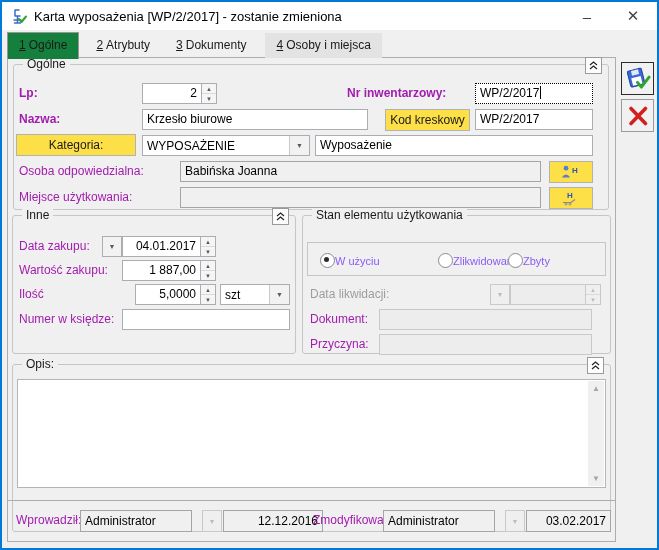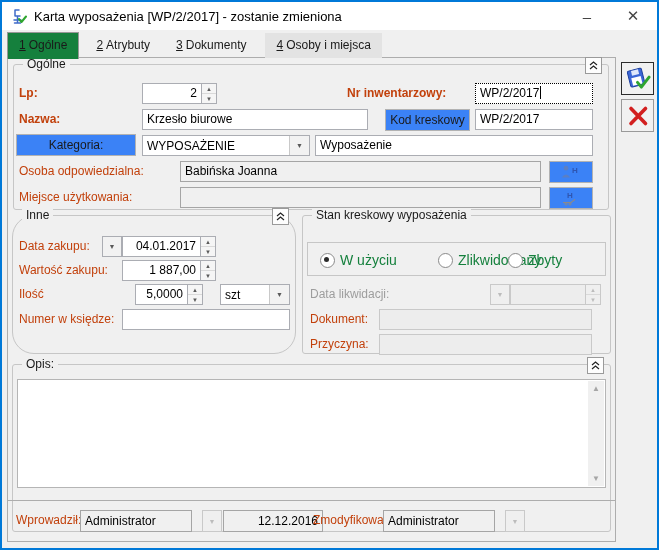--- a/index.html
+++ b/index.html
@@ -26,31 +26,31 @@
   
   .panel{position:absolute;left:5px;top:55px;width:607px;height:483px;
     border:1px solid #adadad;background:#f0f0f0;z-index:1;}
   
   .grp{position:absolute;border:1px solid #c6c6c6;border-radius:3px;box-sizing:border-box;}
   .legend{position:absolute;top:-8px;left:9px;background:#f0f0f0;padding:0 4px;
     font-size:12px;color:#1a1a1a;line-height:15px;}
   .chev{position:absolute;top:-8px;right:6px;width:15px;height:15px;background:#fdfdfd;
     border:1px solid #9a9a9a;display:flex;align-items:center;justify-content:center;}
   
-  .lbl{font-size:12px;color:#c2410c;line-height:21px;white-space:nowrap;}
+  .lbl{font-size:12px;color:#a21caf;line-height:21px;white-space:nowrap;}
   .lblb{font-weight:bold;}
   .lbldis{color:#9d9d9d;}
   .fld{box-sizing:border-box;height:21px;background:#fff;border:1px solid #abadb3;
     font-size:12px;color:#000;line-height:19px;padding:0 4px;white-space:nowrap;overflow:hidden;}
   .fldro{background:#f0f0f0;border:1px solid #a5a5a5;}
   .flddis{background:#ededed;border:1px solid #c9c9c9;}
   .fldfocus{border:1px dotted #000;}
   .right{text-align:right;}
   .cursor{display:inline-block;width:1px;height:13px;background:#000;vertical-align:-2px;margin-left:1px;}
-  .btn{box-sizing:border-box;height:22px;background:#3b82f6;border:1px solid #b2b2b2;
+  .btn{box-sizing:border-box;height:22px;background:#fde047;border:1px solid #b2b2b2;
     font-size:12px;color:#1a1a1a;display:flex;align-items:center;justify-content:center;white-space:nowrap;}
   
   .spin{box-sizing:border-box;width:15px;height:21px;border:1px solid #abadb3;border-left:none;
     background:#f5f5f5;display:flex;flex-direction:column;}
   .spin div{flex:1;display:flex;align-items:center;justify-content:center;font-size:6px;color:#5a5a5a;}
   .spin div:first-child{border-bottom:1px solid #d9d9d9;}
   .spin.dis div{color:#bcbcbc;}
   .spin.dis{border-color:#c9c9c9;background:#efefef;}
   
   .dd{box-sizing:border-box;width:20px;height:21px;background:#f2f2f2;border:1px solid #abadb3;
@@ -60,21 +60,21 @@
   .combo{box-sizing:border-box;height:21px;background:#fff;border:1px solid #abadb3;
     display:flex;align-items:center;}
   .combo .ctext{flex:1;font-size:12px;color:#000;padding:0 4px;white-space:nowrap;overflow:hidden;}
   .combo .carr{width:19px;align-self:stretch;border-left:1px solid #c9c9c9;background:#f2f2f2;
     display:flex;align-items:center;justify-content:center;font-size:7px;color:#5a5a5a;}
   
   .radio{width:13px;height:13px;border:1px solid #8a8a8a;border-radius:50%;background:#fff;
     display:inline-block;position:relative;vertical-align:-2px;}
   .radio.sel::after{content:"";position:absolute;left:3px;top:3px;width:5px;height:5px;
     border-radius:50%;background:#2b2b2b;}
-  .radlbl{font-size:14px;color:#15803d;margin-left:5px;vertical-align:1px;}
+  .radlbl{font-size:11px;color:#8b5cf6;vertical-align:1px;}
   
   .txtarea{position:absolute;background:#fff;border:1px solid #b5b5b5;box-sizing:border-box;}
   .sb{position:absolute;right:1px;top:1px;bottom:1px;width:16px;background:#f0f0f0;
     display:flex;flex-direction:column;justify-content:space-between;align-items:center;
     padding:3px 0;box-sizing:border-box;font-size:8px;color:#a6a6a6;}
   
   .bbar{position:absolute;left:0;right:0;bottom:0;height:40px;border-top:1px solid #adadad;}
   
   .actbtn{position:absolute;width:33px;height:33px;box-sizing:border-box;background:#f1f1f1;
     display:flex;align-items:center;justify-content:center;}
@@ -164,21 +164,21 @@
       <div class="abs btn" style="left:535px;top:122px;width:44px;">
         <svg width="22" height="16" viewBox="0 0 22 16">
           <text x="7" y="8" font-size="8" font-weight="bold" fill="#2f55b0" font-family="Liberation Sans,sans-serif">H</text>
           <path d="M3 12.5 h8 l4 -3" stroke="#8a8a8a" stroke-width="1.2" fill="none"></path>
           <circle cx="6" cy="14" r="1.1" fill="none" stroke="#8a8a8a" stroke-width="0.9"></circle>
           <circle cx="10" cy="14" r="1.1" fill="none" stroke="#8a8a8a" stroke-width="0.9"></circle>
         </svg>
       </div>
     </div>
 
-    <div class="grp" style="left:4px;top:157px;width:284px;height:139px;border-radius:22px;">
+    <div class="grp" style="left:4px;top:157px;width:284px;height:139px;">
       <span class="legend">Inne</span>
       <div class="chev">
         <svg width="9" height="9" viewBox="0 0 9 9">
           <path d="M1 4 L4.5 1 L8 4 M1 8 L4.5 5 L8 8" stroke="#222" stroke-width="1.2" fill="none"></path>
         </svg>
       </div>
 
       <div class="abs lbl" style="left:6px;top:20px;">Data zakupu:</div>
       <div class="abs dd" style="left:89px;top:20px;">▼</div>
       <div class="abs" style="left:109px;top:20px;display:flex;">
@@ -193,37 +193,37 @@
       <div class="abs" style="left:109px;top:44px;display:flex;">
         <div class="fld right" style="width:79px;">1 887,00</div>
         <div class="spin">
           <div>▲</div>
           <div>▼</div>
         </div>
       </div>
 
       <div class="abs lbl" style="left:6px;top:68px;">Ilość</div>
       <div class="abs" style="left:122px;top:68px;display:flex;">
-        <div class="fld right" style="width:53px;">5,0000</div>
+        <div class="fld right" style="width:66px;">5,0000</div>
         <div class="spin">
           <div>▲</div>
           <div>▼</div>
         </div>
       </div>
       <div class="abs lbl" style="left:6px;top:93px;">Numer w księdze:</div>
 
       <div class="abs combo" style="left:207px;top:68px;width:70px;">
         <span class="ctext">szt</span>
         <span class="carr">▼</span>
       </div>
       <div class="abs fld" style="left:109px;top:93px;width:168px;"></div>
     </div>
 
     <div class="grp" style="left:294px;top:157px;width:309px;height:139px;">
-      <span class="legend">Stan kreskowy wyposażenia</span>
+      <span class="legend">Stan elementu użytkowania</span>
 
       <div class="abs" style="left:4px;top:26px;width:299px;height:34px;border:1px solid #c6c6c6;box-sizing:border-box;">
         <div class="abs" style="left:12px;top:9px;">
           <span class="radio sel"></span><span class="radlbl">W użyciu</span>
         </div>
         <div class="abs" style="left:130px;top:9px;">
           <span class="radio"></span><span class="radlbl">Zlikwidowany</span>
         </div>
         <div class="abs" style="left:200px;top:9px;">
           <span class="radio"></span><span class="radlbl">Zbyty</span>
@@ -265,20 +265,21 @@
 
     <div class="bbar">
       <div class="abs lbl" style="left:8px;top:9px;">Wprowadził:</div>
       <div class="abs fld fldro" style="left:72px;top:9px;width:112px;height:22px;line-height:20px;">Administrator</div>
       <div class="abs dd dis" style="left:194px;top:9px;height:22px;">▼</div>
       <div class="abs fld fldro right" style="left:215px;top:9px;width:100px;height:22px;line-height:20px;">12.12.2016</div>
 
       <div class="abs lbl" style="left:305px;top:9px;">Zmodyfikował:</div>
       <div class="abs fld fldro" style="left:375px;top:9px;width:112px;height:22px;line-height:20px;">Administrator</div>
       <div class="abs dd dis" style="left:497px;top:9px;height:22px;">▼</div>
+      <div class="abs fld fldro right" style="left:518px;top:9px;width:85px;height:22px;line-height:20px;">03.02.2017</div>
     </div>
   </div>
 
   <div class="actbtn save" style="left:619px;top:60px;">
     <svg width="27" height="27" viewBox="0 0 28 28">
       <g transform="rotate(-14 13 13)">
         <rect x="5" y="4.5" width="15" height="17" rx="1.5" fill="#3a66d6" stroke="#1d3f9e" stroke-width="1"></rect>
         <rect x="9" y="5" width="7.5" height="5" fill="#dfe8fb"></rect>
         <rect x="7.5" y="12.5" width="10" height="8" fill="#ffffff"></rect>
       </g>

